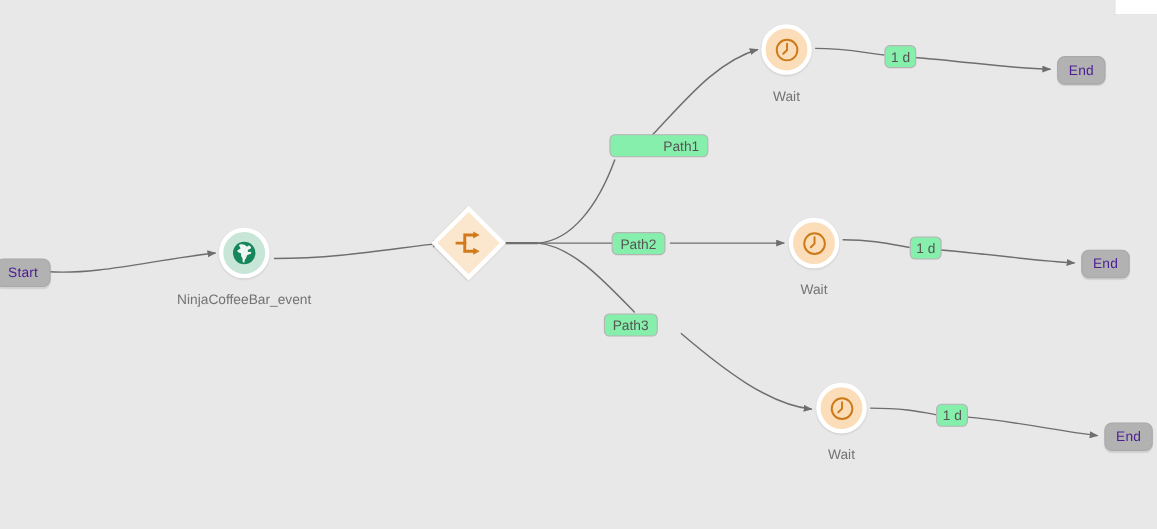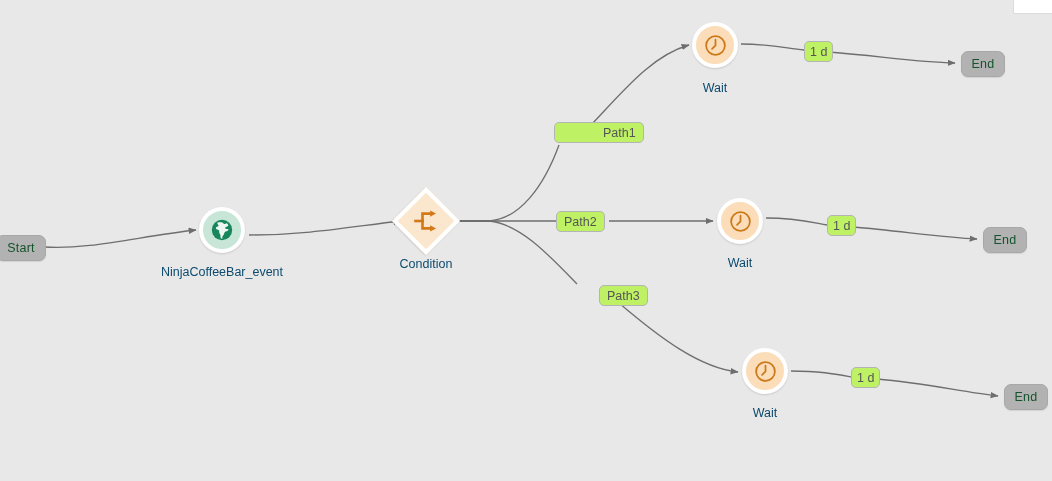--- a/index.html
+++ b/index.html
@@ -25,21 +25,21 @@
     width: 1052px;
     height: 481px;
   }
 
   
   .pill {
     position: absolute;
     background: #b2b2b2;
     border: 1px solid #a8a8a8;
     border-radius: 7px;
-    color: #14532d;
+    color: #4c1d95;
     font-size: 12.5px;
     line-height: 24px;
     height: 24px;
     text-align: center;
     letter-spacing: .2px;
     box-shadow: 0 1px 1px rgba(0,0,0,.10);
     font-family: "Liberation Sans", sans-serif;
   }
 
   
@@ -81,31 +81,31 @@
     left: 0; top: 0;
     width: 62px; height: 62px;
     display: flex;
     align-items: center;
     justify-content: center;
   }
 
   
   .caption {
     position: absolute;
-    color: #0c4a6e;
+    color: #737373;
     font-size: 12.5px;
     text-align: center;
     white-space: nowrap;
     font-family: "Liberation Sans", sans-serif;
   }
 
   
   .edge-label {
     position: absolute;
-    background: #bef264;
+    background: #86efac;
     border: 1px solid #b4b4b4;
     border-radius: 5px;
     color: #555555;
     font-size: 12.5px;
     line-height: 21px;
     height: 21px;
     padding: 0 7px;
     text-align: center;
     white-space: nowrap;
     box-sizing: border-box;
@@ -194,21 +194,20 @@
         <g fill="none" stroke="#d2791a" stroke-width="2.6" stroke-linecap="square" stroke-linejoin="miter">
           <path d="M2.5 12 H9.5"></path>
           <path d="M9.5 12 V4.6 H18.2"></path>
           <path d="M9.5 12 V19.4 H18.2"></path>
         </g>
         <path d="M17.2 1.4 L23.0 4.6 L17.2 7.8 Z" fill="#d2791a"></path>
         <path d="M17.2 16.2 L23.0 19.4 L17.2 22.6 Z" fill="#d2791a"></path>
       </svg>
     </div>
   </div>
-  <div class="caption" style="left:346px; top:257px; width:160px;">Condition</div>
 
   <div class="round wait" style="left:692px; top:22px;">
     <span style="display:flex;align-items:center;justify-content:center;">
       <svg width="25" height="25" viewBox="0 0 24 24" xmlns="http://www.w3.org/2000/svg">
         <circle cx="12" cy="12" r="9" fill="none" stroke="#cc7a19" stroke-width="1.7"></circle>
         <path d="M12 6.4 V12 L8.7 15.2" fill="none" stroke="#cc7a19" stroke-width="1.7" stroke-linecap="round"></path>
       </svg>
     </span>
   </div>
   <div class="caption" style="left:655px; top:81px; width:120px;">Wait</div>
@@ -228,21 +227,21 @@
       <svg width="25" height="25" viewBox="0 0 24 24" xmlns="http://www.w3.org/2000/svg">
         <circle cx="12" cy="12" r="9" fill="none" stroke="#cc7a19" stroke-width="1.7"></circle>
         <path d="M12 6.4 V12 L8.7 15.2" fill="none" stroke="#cc7a19" stroke-width="1.7" stroke-linecap="round"></path>
       </svg>
     </span>
   </div>
   <div class="caption" style="left:705px; top:406px; width:120px;">Wait</div>
 
   <div class="edge-label" style="left:554px; top:122px;padding-left:48px;">Path1</div>
   <div class="edge-label" style="left:556px; top:211px;">Path2</div>
-  <div class="edge-label" style="left:599px; top:285px;">Path3</div>
+  <div class="edge-label" style="left:549px; top:285px;">Path3</div>
 
   <div class="edge-label small" style="left:804px; top:41px;">1 d</div>
   <div class="edge-label small" style="left:827px; top:215px;">1 d</div>
   <div class="edge-label small" style="left:851px; top:367px;">1 d</div>
 
   <div class="pill" style="left:961px; top:51px; width:42px;">
     <span>End</span>
   </div>
   <div class="pill" style="left:983px; top:227px; width:42px;">
     <span>End</span>

